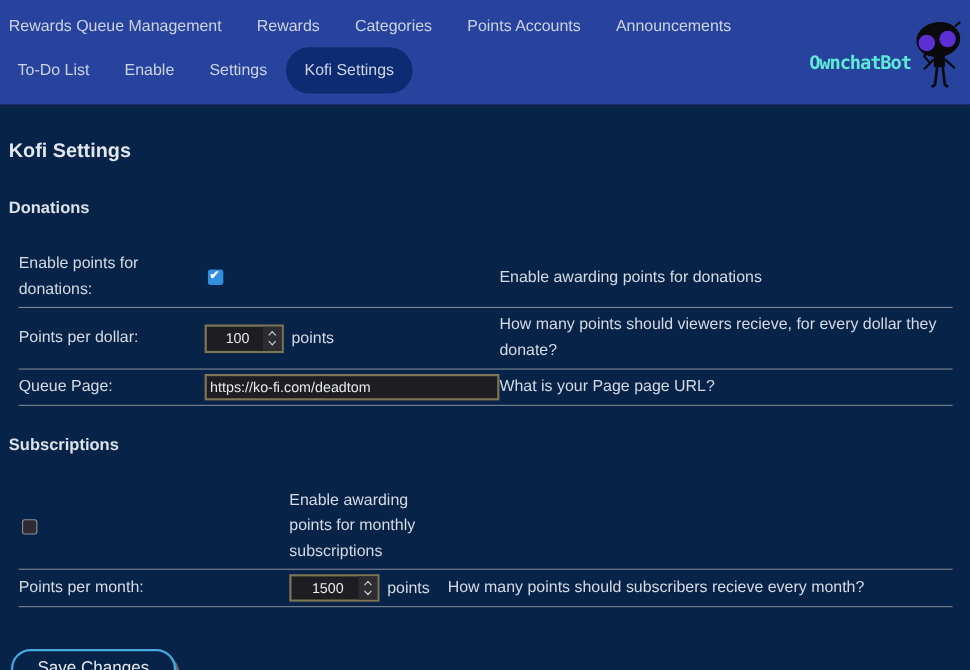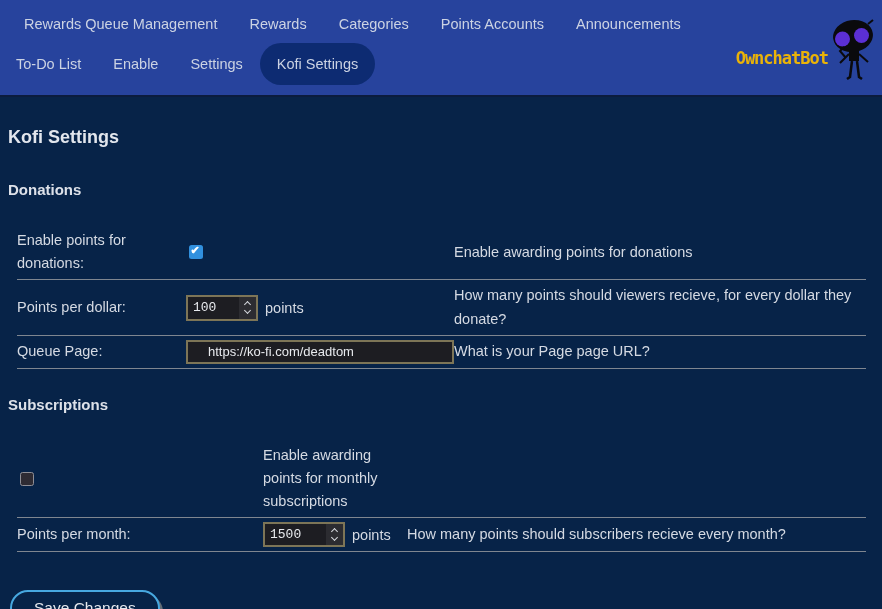--- a/index.html
+++ b/index.html
@@ -19,21 +19,20 @@
     height: 97px;
     background: #27439d;
     border-bottom: 2px solid #0b1c3e;
   }
   .nav-row1 {
     display: flex;
     gap: 32px;
     padding: 14px 0 0 8px;
     height: 34px;
     align-items: center;
-    margin-left: 16px;
   }
   .nav-row2 {
     display: flex;
     gap: 32px;
     padding-left: 16px;
     height: 59px;
     align-items: center;
   }
   .nav-link {
     font-size: 14.5px;
@@ -52,21 +51,21 @@
     right: 4px;
     top: 18px;
     display: flex;
     align-items: flex-end;
   }
   .logo-text {
     font-family: "DejaVu Sans Mono", monospace;
     font-weight: 800;
     font-size: 17px;
     letter-spacing: -1px;
-    color: #eab308;
+    color: #5eead4;
     margin-bottom: 14px;
   }
   .robot { width: 50px; height: 64px; }
 
   
   main { padding: 0 8px; }
   .page-title {
     margin-top: 30px;
     font-size: 18px;
     font-weight: bold;
@@ -123,25 +122,26 @@
     align-items: stretch;
     background: #1d1d22;
     border: 2px solid #7d7557;
     height: 26px;
   }
   .numwrap input {
     background: transparent;
     border: none;
     outline: none;
     color: #e8eaee;
-    font-family: Liberation Mono, monospace;
+    font-family: Liberation Sans, sans-serif;
     font-size: 13px;
     padding-left: 5px;
     width: 100%;
     min-width: 0;
+    text-align: center;
   }
   .numwrap.w72 { width: 72px; }
   .numwrap.w82 { width: 82px; height: 25px; }
   .stepper {
     width: 17px;
     background: #2c2c31;
     display: flex;
     flex-direction: column;
     align-items: center;
     justify-content: center;
@@ -158,21 +158,21 @@
   .suffix { margin-left: 7px; }
 
   .text-input {
     width: 288px;
     height: 24px;
     background: #1d1d22;
     border: 2px solid #7d7557;
     color: #e8eaee;
     font-family: "Liberation Sans", sans-serif;
     font-size: 13px;
-    padding-left: 20px;
+    padding-left: 3px;
     outline: none;
   }
 
   
   .save-btn {
     margin: 38px 0 0 2px;
     height: 36px;
     padding: 0 22px;
     background: #072348;
     border: 2px solid #47a8e0;

